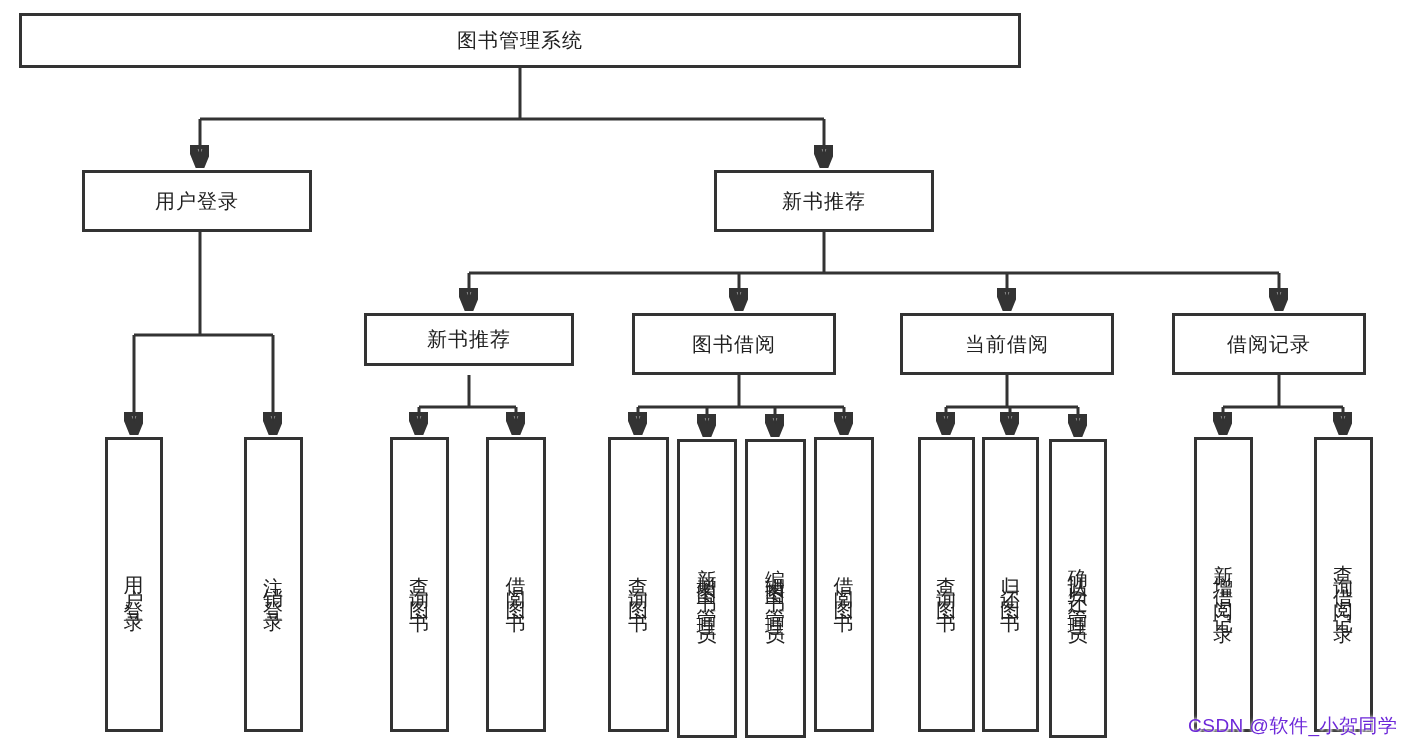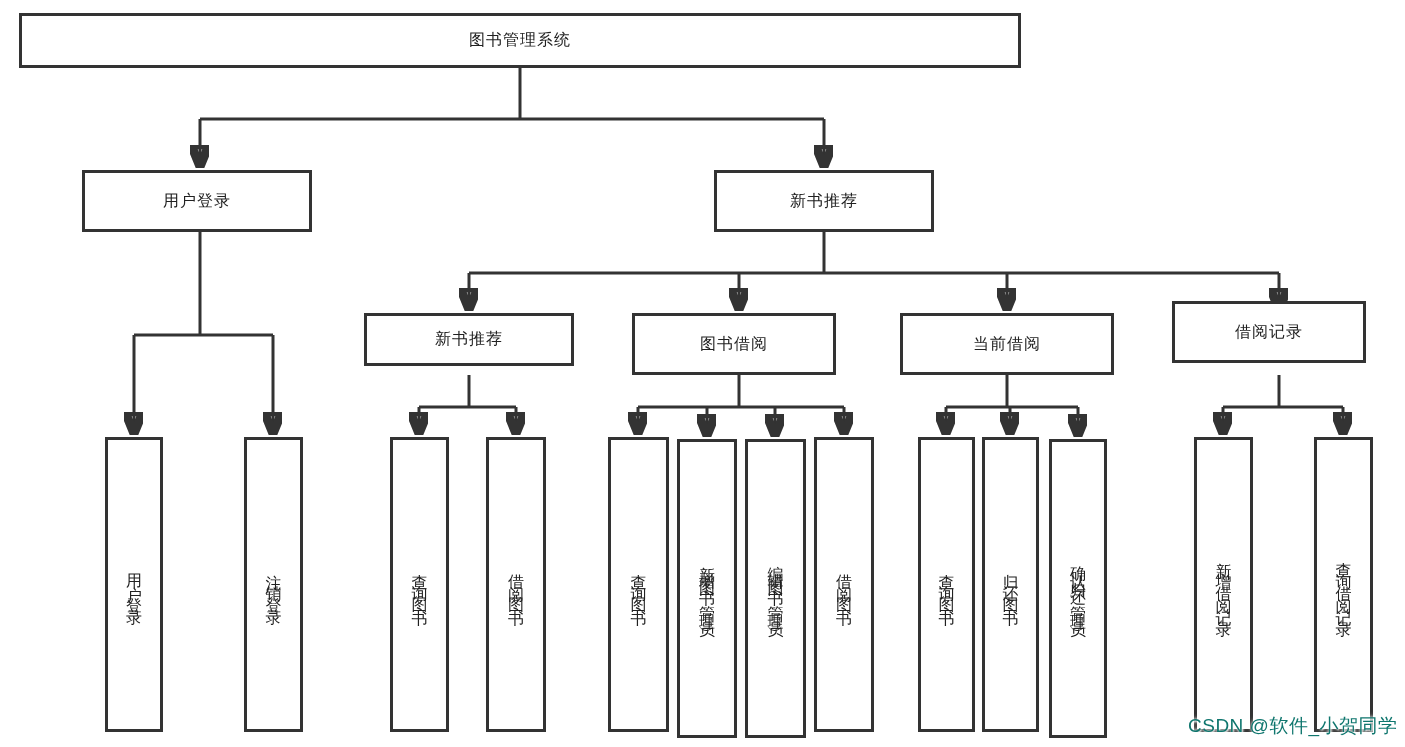--- a/index.html
+++ b/index.html
@@ -13,37 +13,37 @@
   #connectors{position:absolute;left:0;top:0;width:1405px;height:747px;}
   #connectors path{stroke:#333333;stroke-width:3;fill:none;}
   #connectors path.arrowline{marker-end:url(#ah);}
   .hbox,.vbox{
     position:absolute;
     box-sizing:border-box;
     border:3px solid #333333;
     background:#ffffff;
     display:flex;align-items:center;justify-content:center;
     color:#212121;
-    font-size:16px;
+    font-size:20px;
   }
   .hbox{letter-spacing:1px;}
   .vtext{
     writing-mode:vertical-rl;
     text-orientation:mixed;
     letter-spacing:12px;
     line-height:1;
     white-space:nowrap;
   }
   .vtext.tight{letter-spacing:8px;}
   #watermark{
     position:absolute;
     left:1188px;top:713px;
     font-size:19px;
     letter-spacing:0.5px;
-    color:#0f766e;
+    color:#6d28d9;
     text-shadow:0 0 3px #ffffff,0 0 5px #ffffff,1px 1px 2px #ffffff;
     z-index:5;
     white-space:nowrap;
   }
 </style>
 </head>
 <body>
 
 <div id="canvas">
 
@@ -122,21 +122,21 @@
 
   <div class="hbox" style="left:364px;top:313px;width:210px;height:53px;">
     <span>新书推荐</span>
   </div>
   <div class="hbox" style="left:632px;top:313px;width:204px;height:62px;">
     <span>图书借阅</span>
   </div>
   <div class="hbox" style="left:900px;top:313px;width:214px;height:62px;">
     <span>当前借阅</span>
   </div>
-  <div class="hbox" style="left:1172px;top:301px;width:194px;height:62px;">
+  <div class="hbox" style="left:1172px;top:313px;width:194px;height:62px;">
     <span>借阅记录</span>
   </div>
 
   <div class="vbox" style="left:105px;top:437px;width:58px;height:295px;">
     <span class="vtext">用户登录</span>
   </div>
   <div class="vbox" style="left:244px;top:437px;width:59px;height:295px;">
     <span class="vtext">注销登录</span>
   </div>
 

